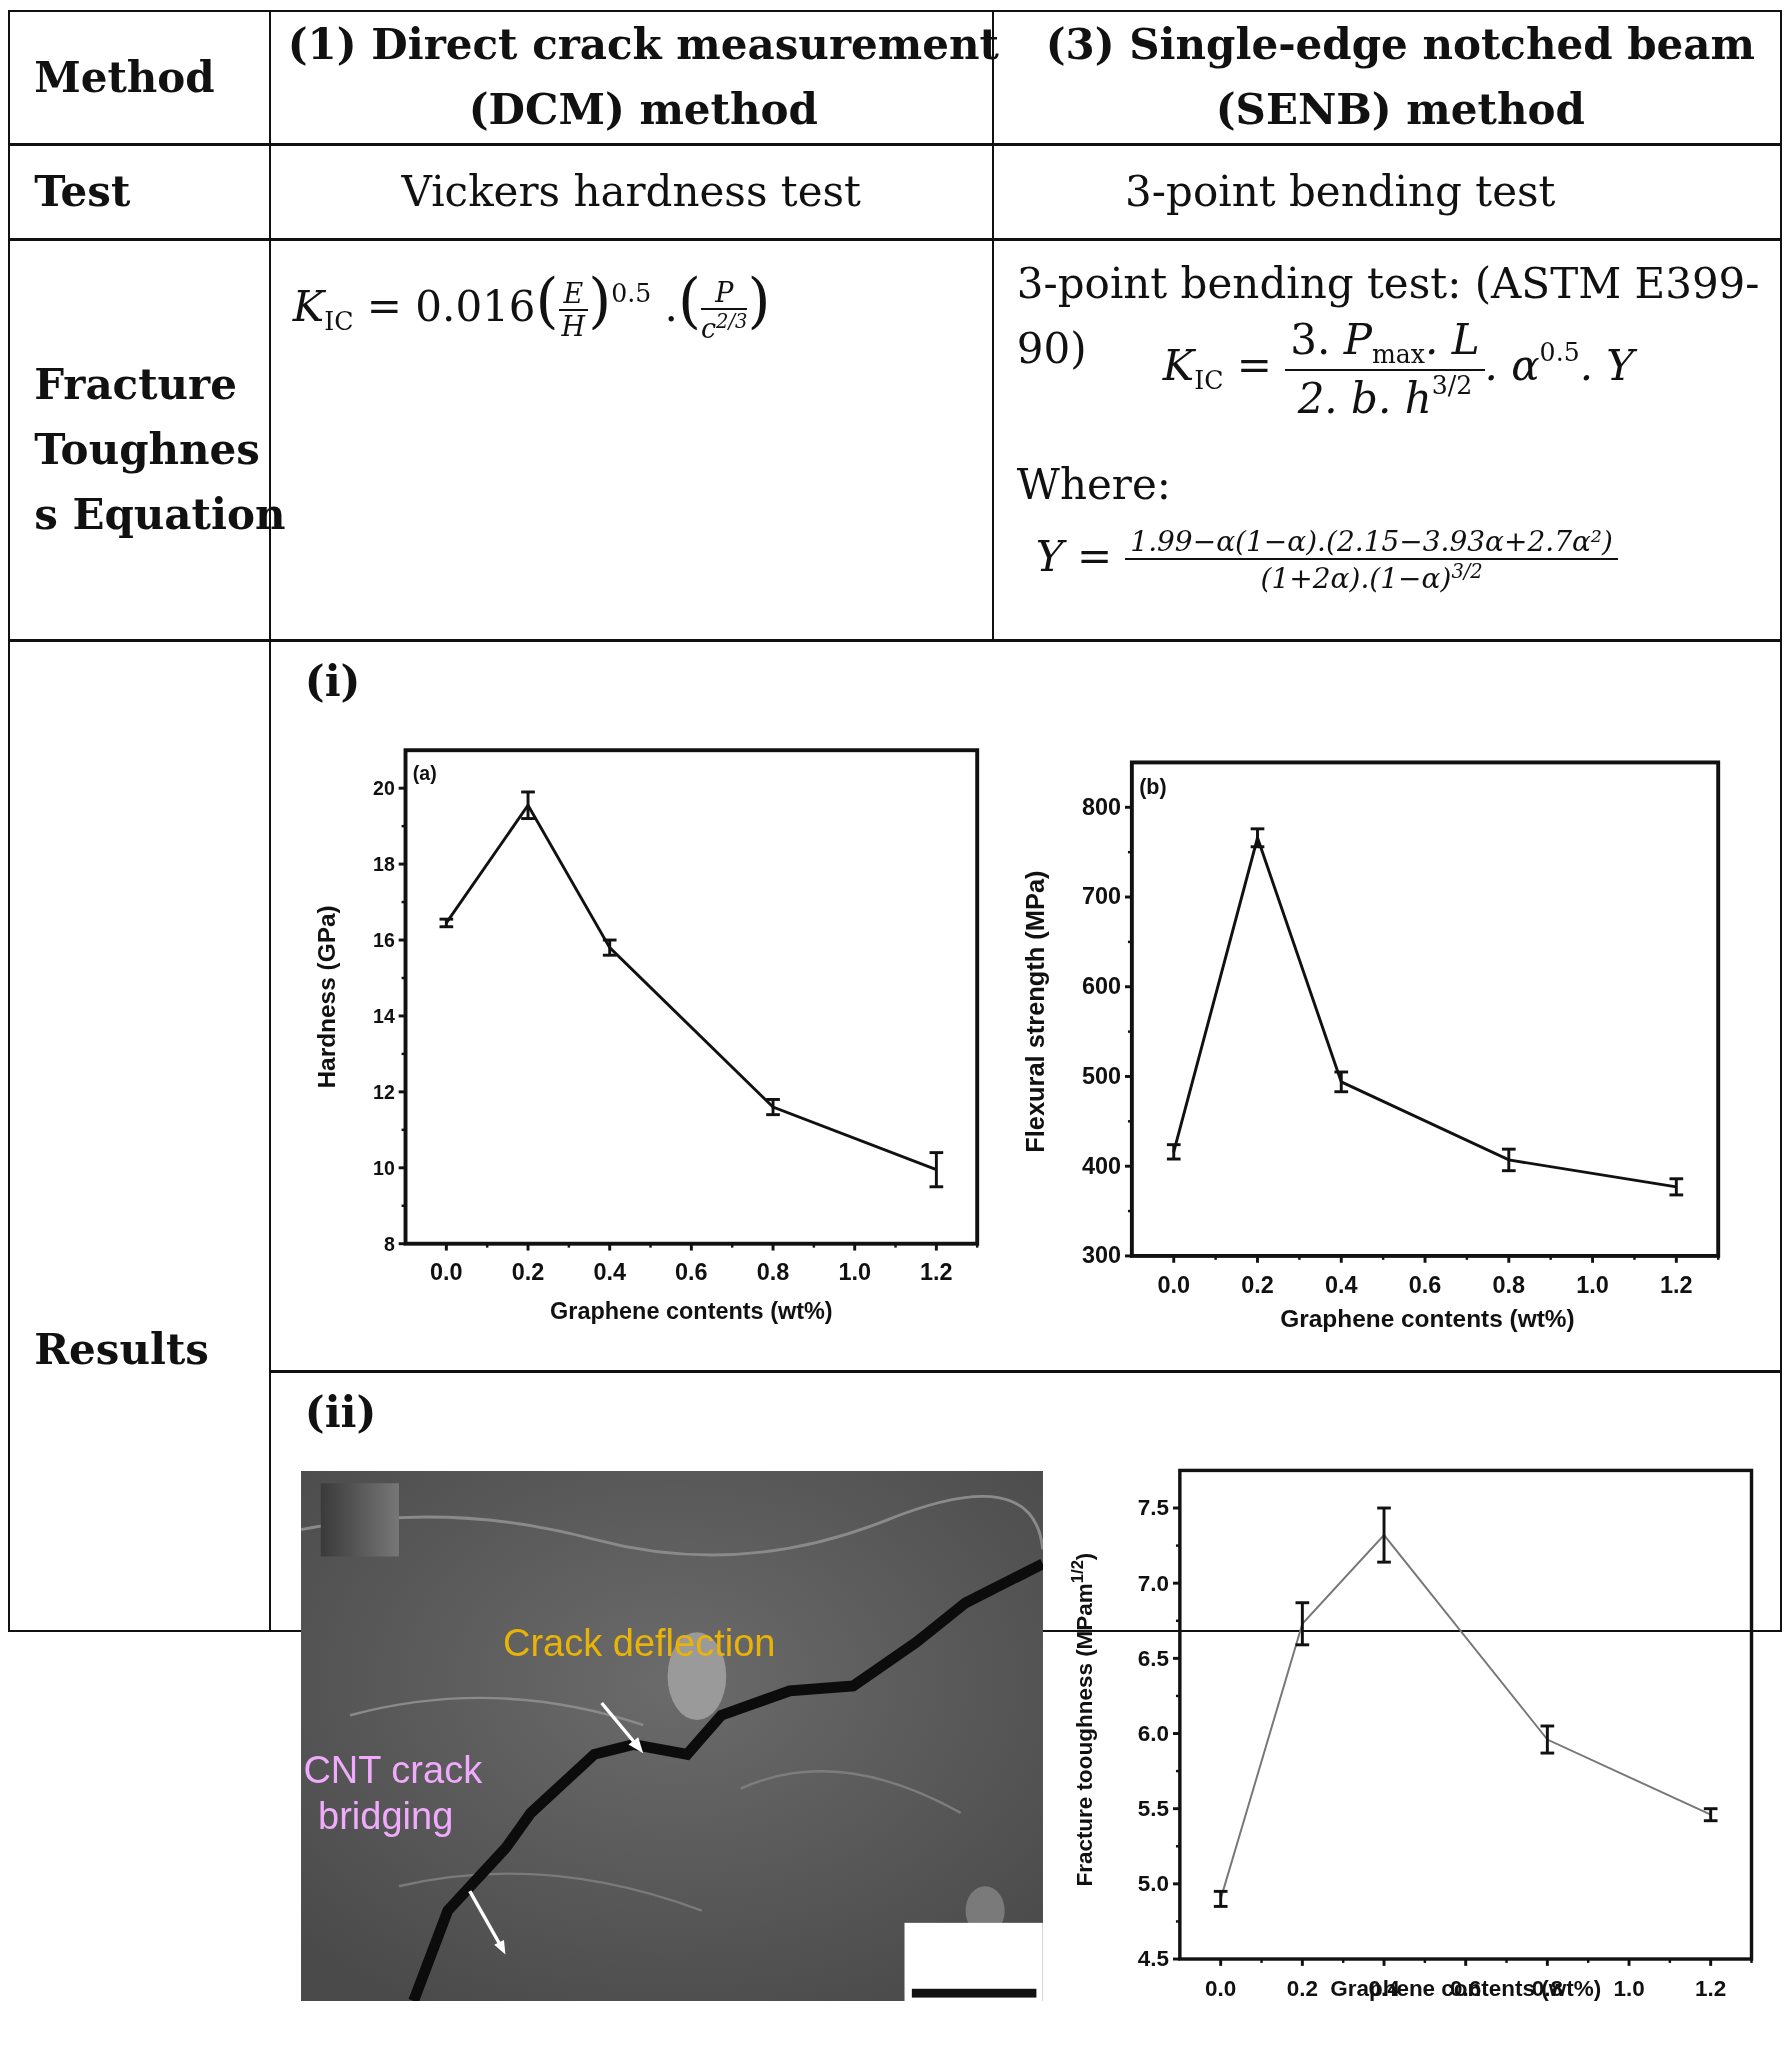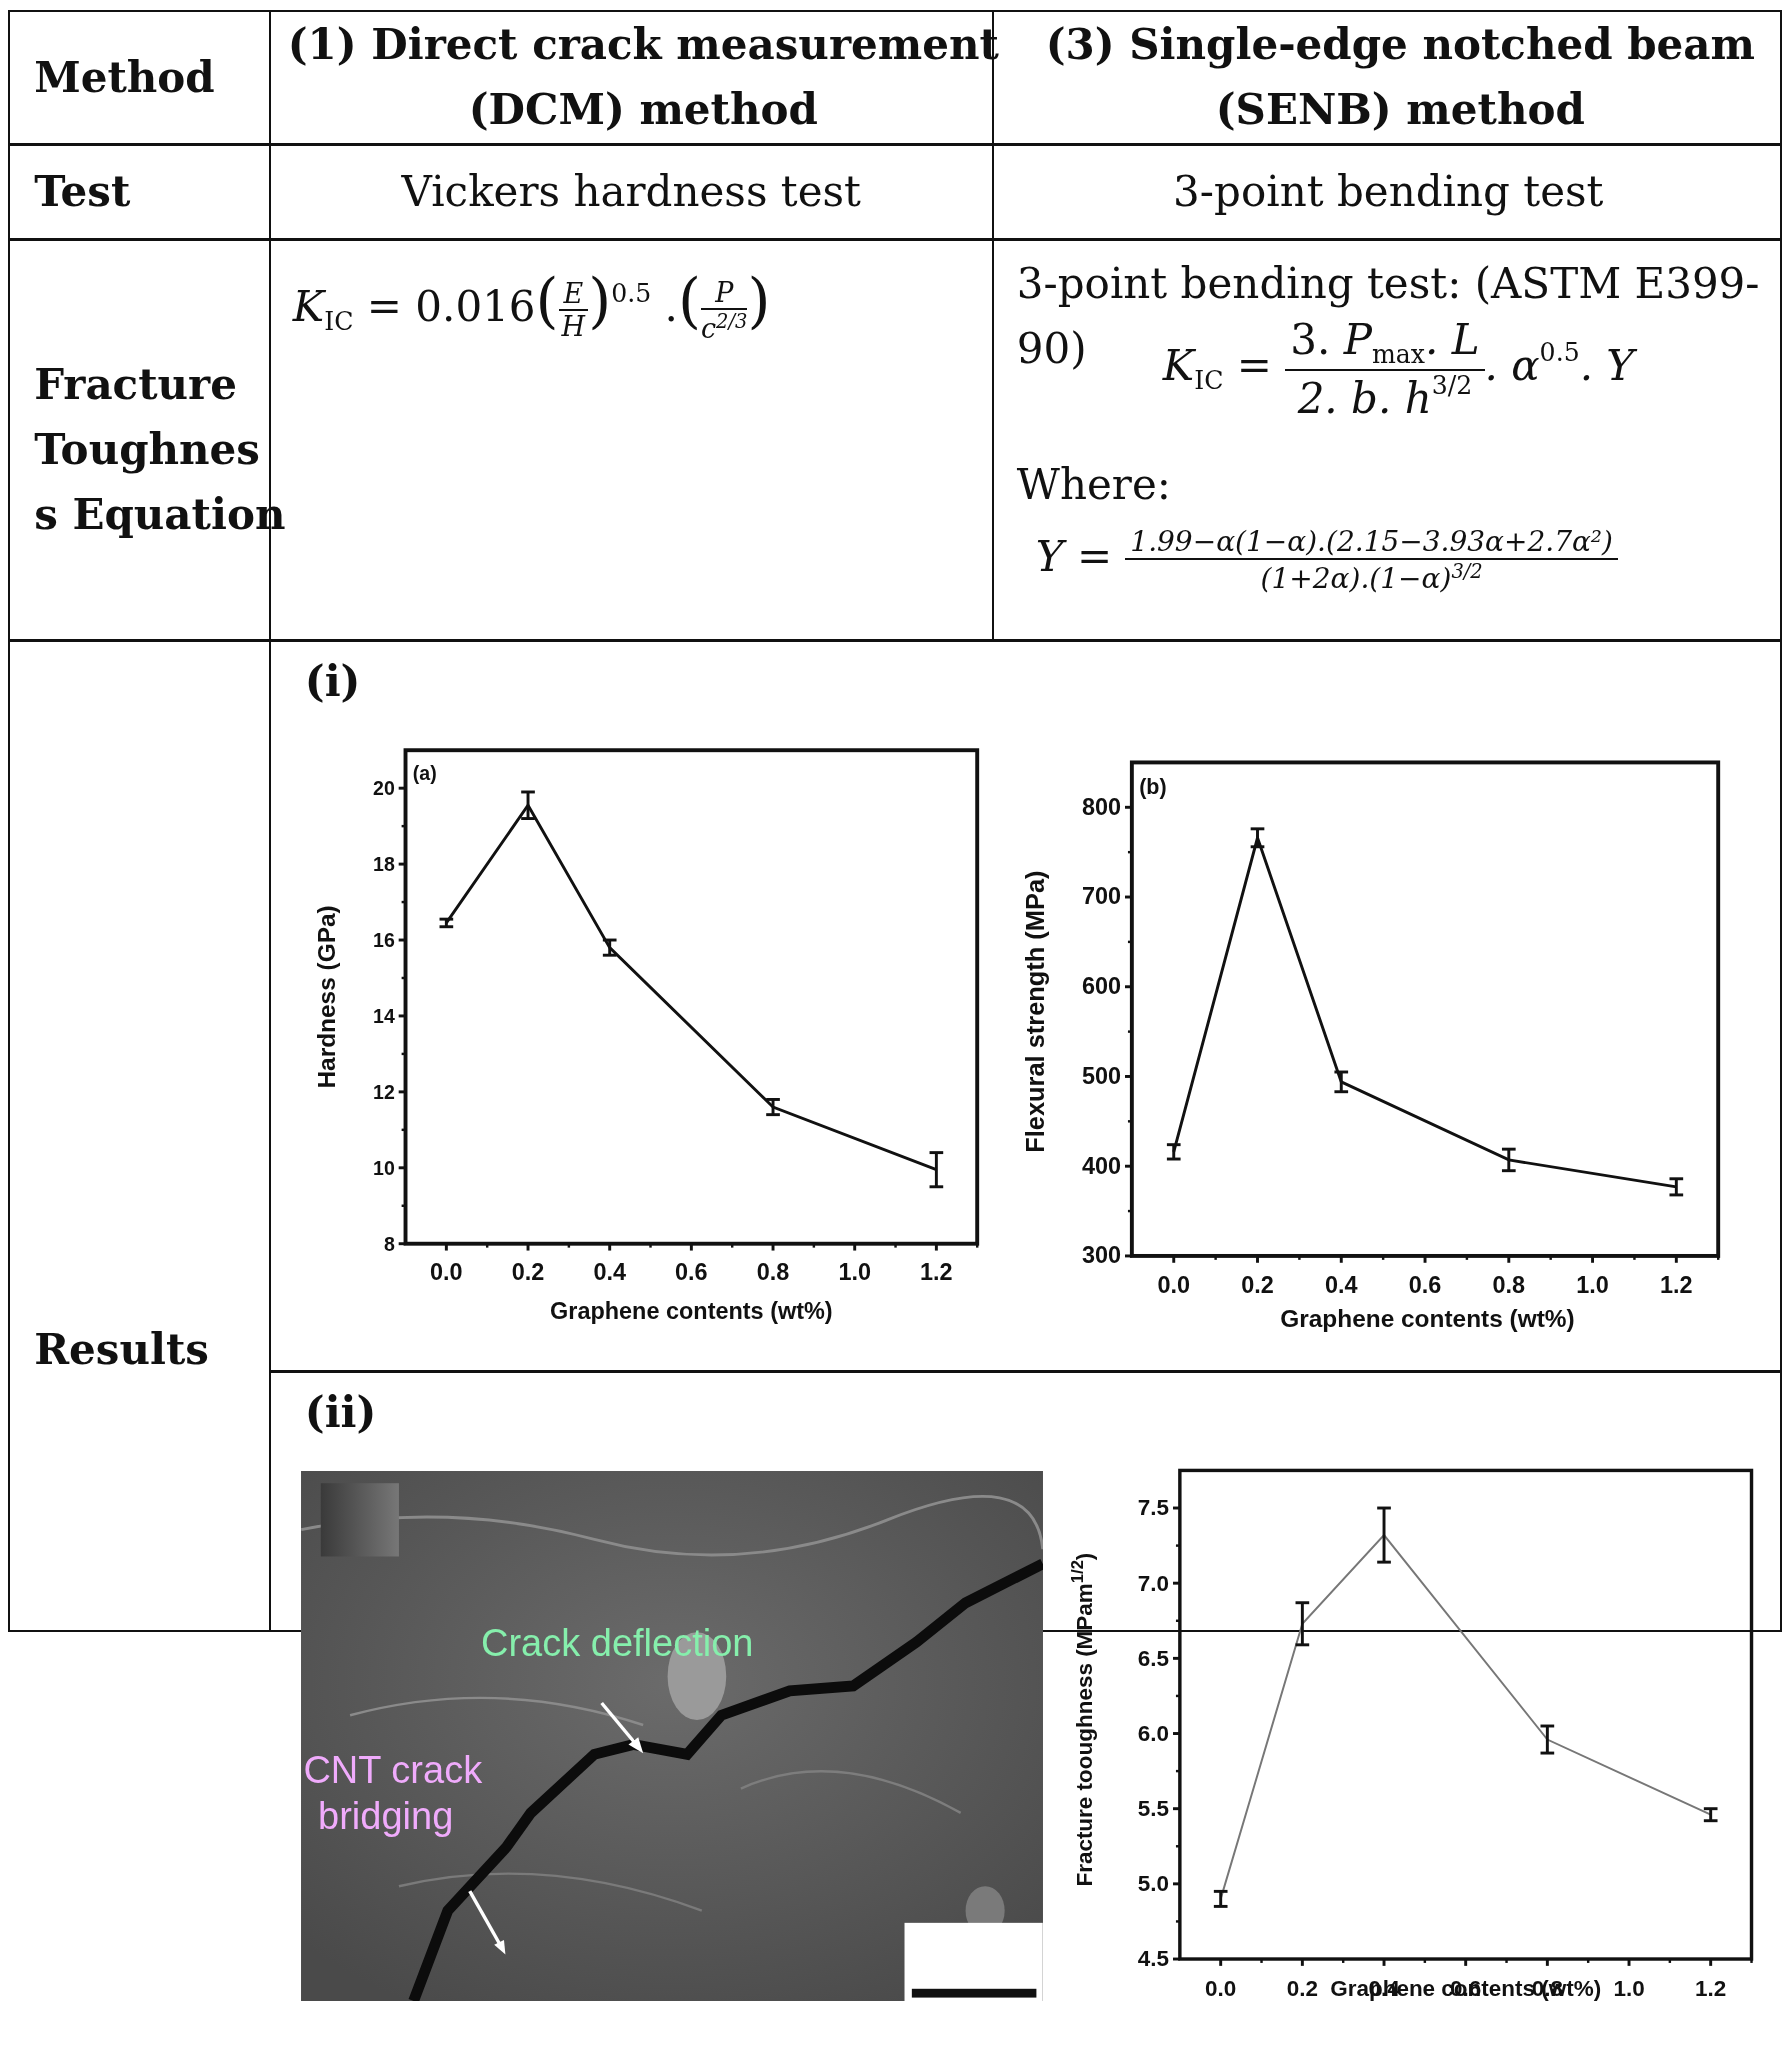--- a/index.html
+++ b/index.html
@@ -38,21 +38,21 @@
     <div>(1) Direct crack measurement</div>
     <div>(DCM) method</div>
   </div>
   <div class="cen bold" style="left:985px;width:787px;top:0px">
     <div>(3) Single-edge notched beam</div>
     <div>(SENB) method</div>
   </div>
 
   <div class="lbl" style="top:147px">Test</div>
   <div class="cen" style="left:261px;width:721px;top:147px">Vickers hardness test</div>
-  <div class="cen" style="left:985px;width:787px;top:147px">3-point bending test</div>
+  <div class="cen" style="left:937px;width:787px;top:147px">3-point bending test</div>
 
   <div class="lbl" style="top:340px">
     <div>Fracture</div>
     <div>Toughnes</div>
     <div>s Equation</div>
   </div>
 
   <div style="position:absolute;left:283px;top:254px;font-size:42px;">
     <span class="math">K</span><span class="sub">IC</span>
     <span>=</span>
@@ -241,21 +241,21 @@
     <ellipse cx="810" cy="420" rx="60" ry="90" fill="#9a9a9a"></ellipse>
     <ellipse cx="1400" cy="900" rx="40" ry="50" fill="#7a7a7a"></ellipse>
     <rect x="40" y="25" width="160" height="150" fill="url(#g2)"></rect>
     <line x1="615" y1="475" x2="690" y2="565" stroke="#fff" stroke-width="7"></line>
     <polygon points="700,578 670,560 690,545" fill="#fff"></polygon>
     <line x1="345" y1="860" x2="410" y2="975" stroke="#fff" stroke-width="7"></line>
     <polygon points="418,990 395,970 415,960" fill="#fff"></polygon>
     <rect x="1235" y="925" width="283" height="160" fill="#fff"></rect>
     <rect x="1250" y="1060" width="255" height="18" fill="#111"></rect>
   </svg>
-  <div style="position:absolute;left:180px;top:151px;font-size:38px;color:#86efac">Crack deflection</div>
+  <div style="position:absolute;left:202px;top:151px;font-size:38px;color:#eab308">Crack deflection</div>
   <div style="position:absolute;left:2.4px;top:276px;font-size:38px;line-height:46px;color:#f0abfc">
     <div>CNT crack</div>
     <div style="padding-left:14.7px">bridging</div>
   </div>
   <div style="position:absolute;left:621px;top:462px;font-size:38px;font-weight:bold;color:#ffffff">1μm</div>
 </div>
 
 <svg class="chart sans" style="left:1060px;top:1446px" width="699" height="557" viewBox="0 0 1430 1140">
   <rect x="245" y="50" width="1170" height="1150" fill="none" stroke="none"></rect>
   <rect x="245" y="50" width="1170" height="1150" fill="none"></rect>

